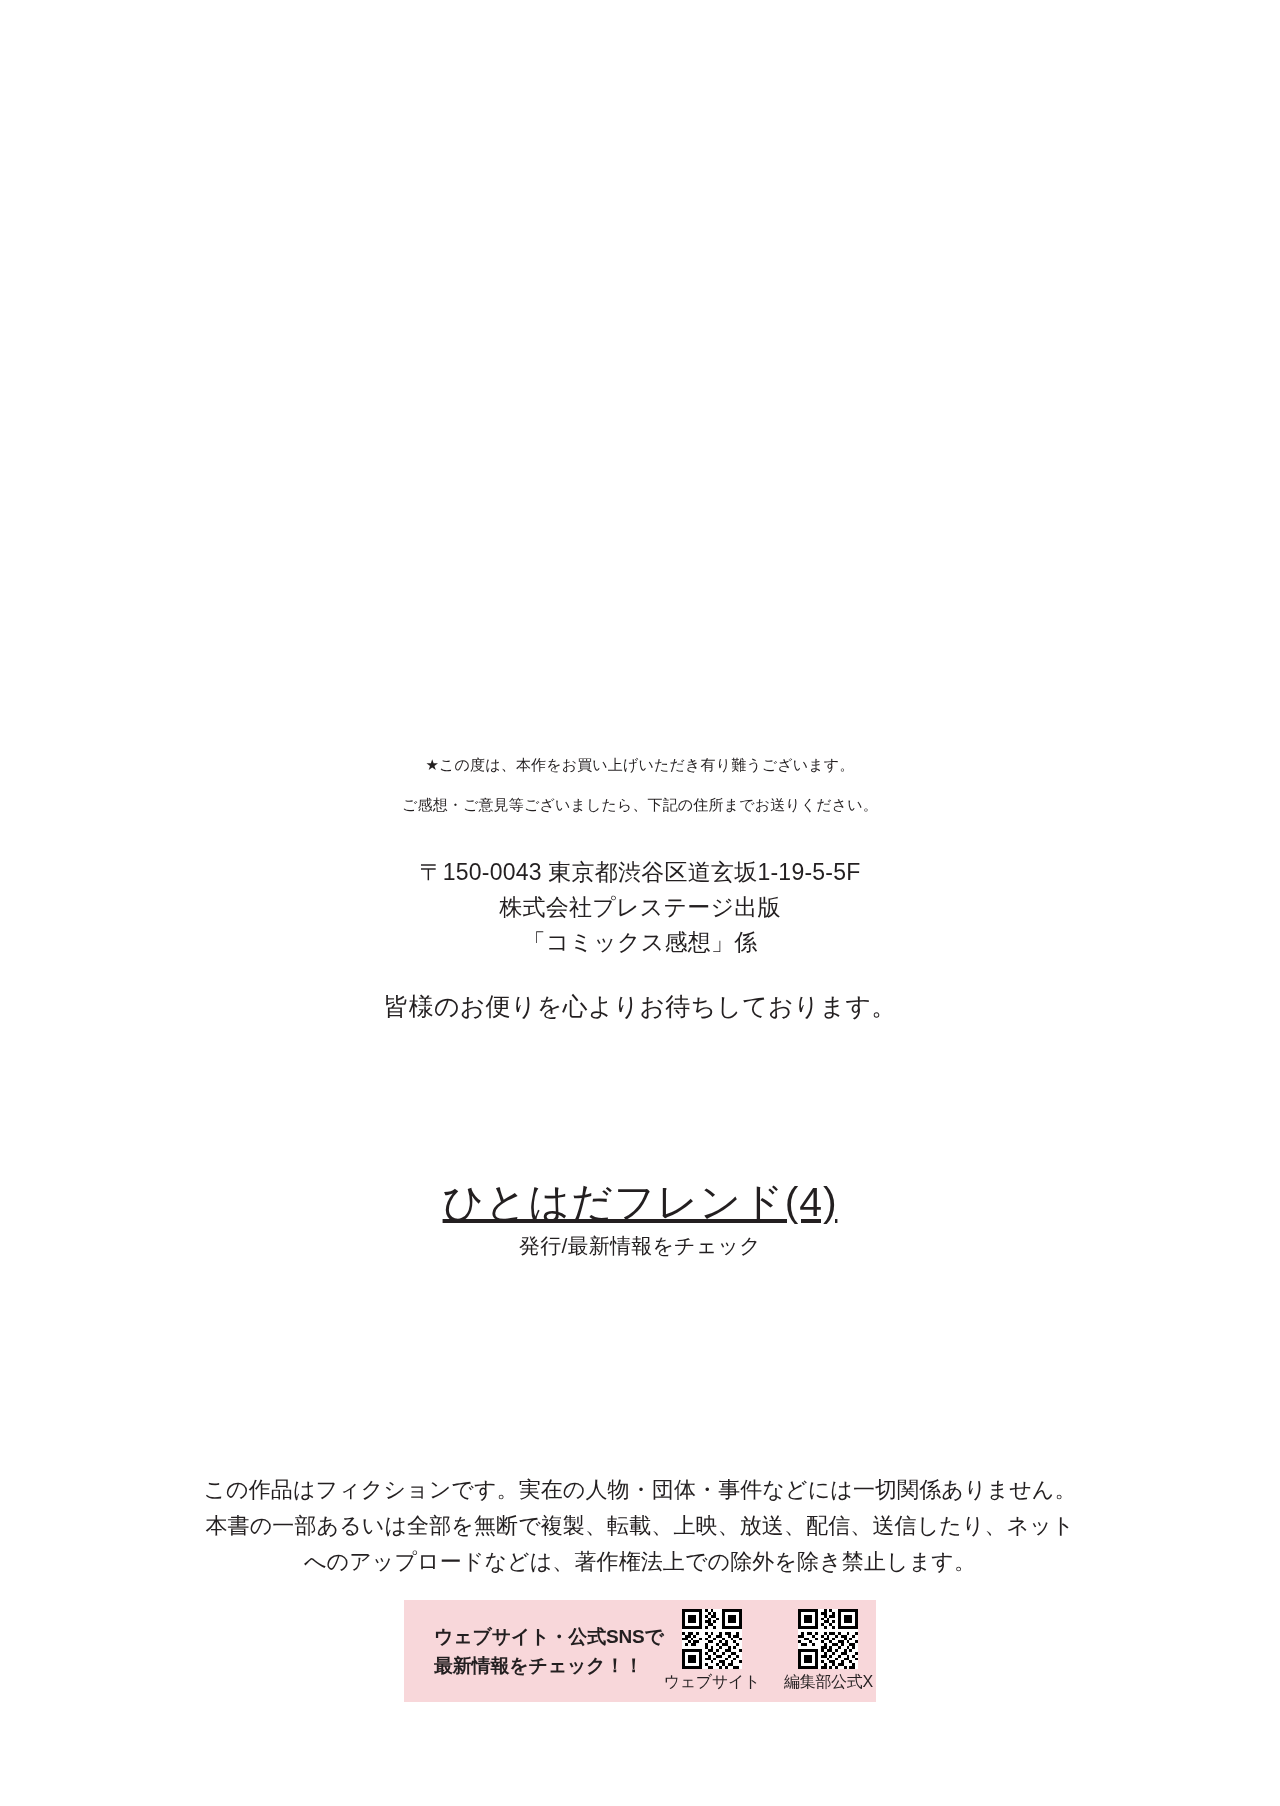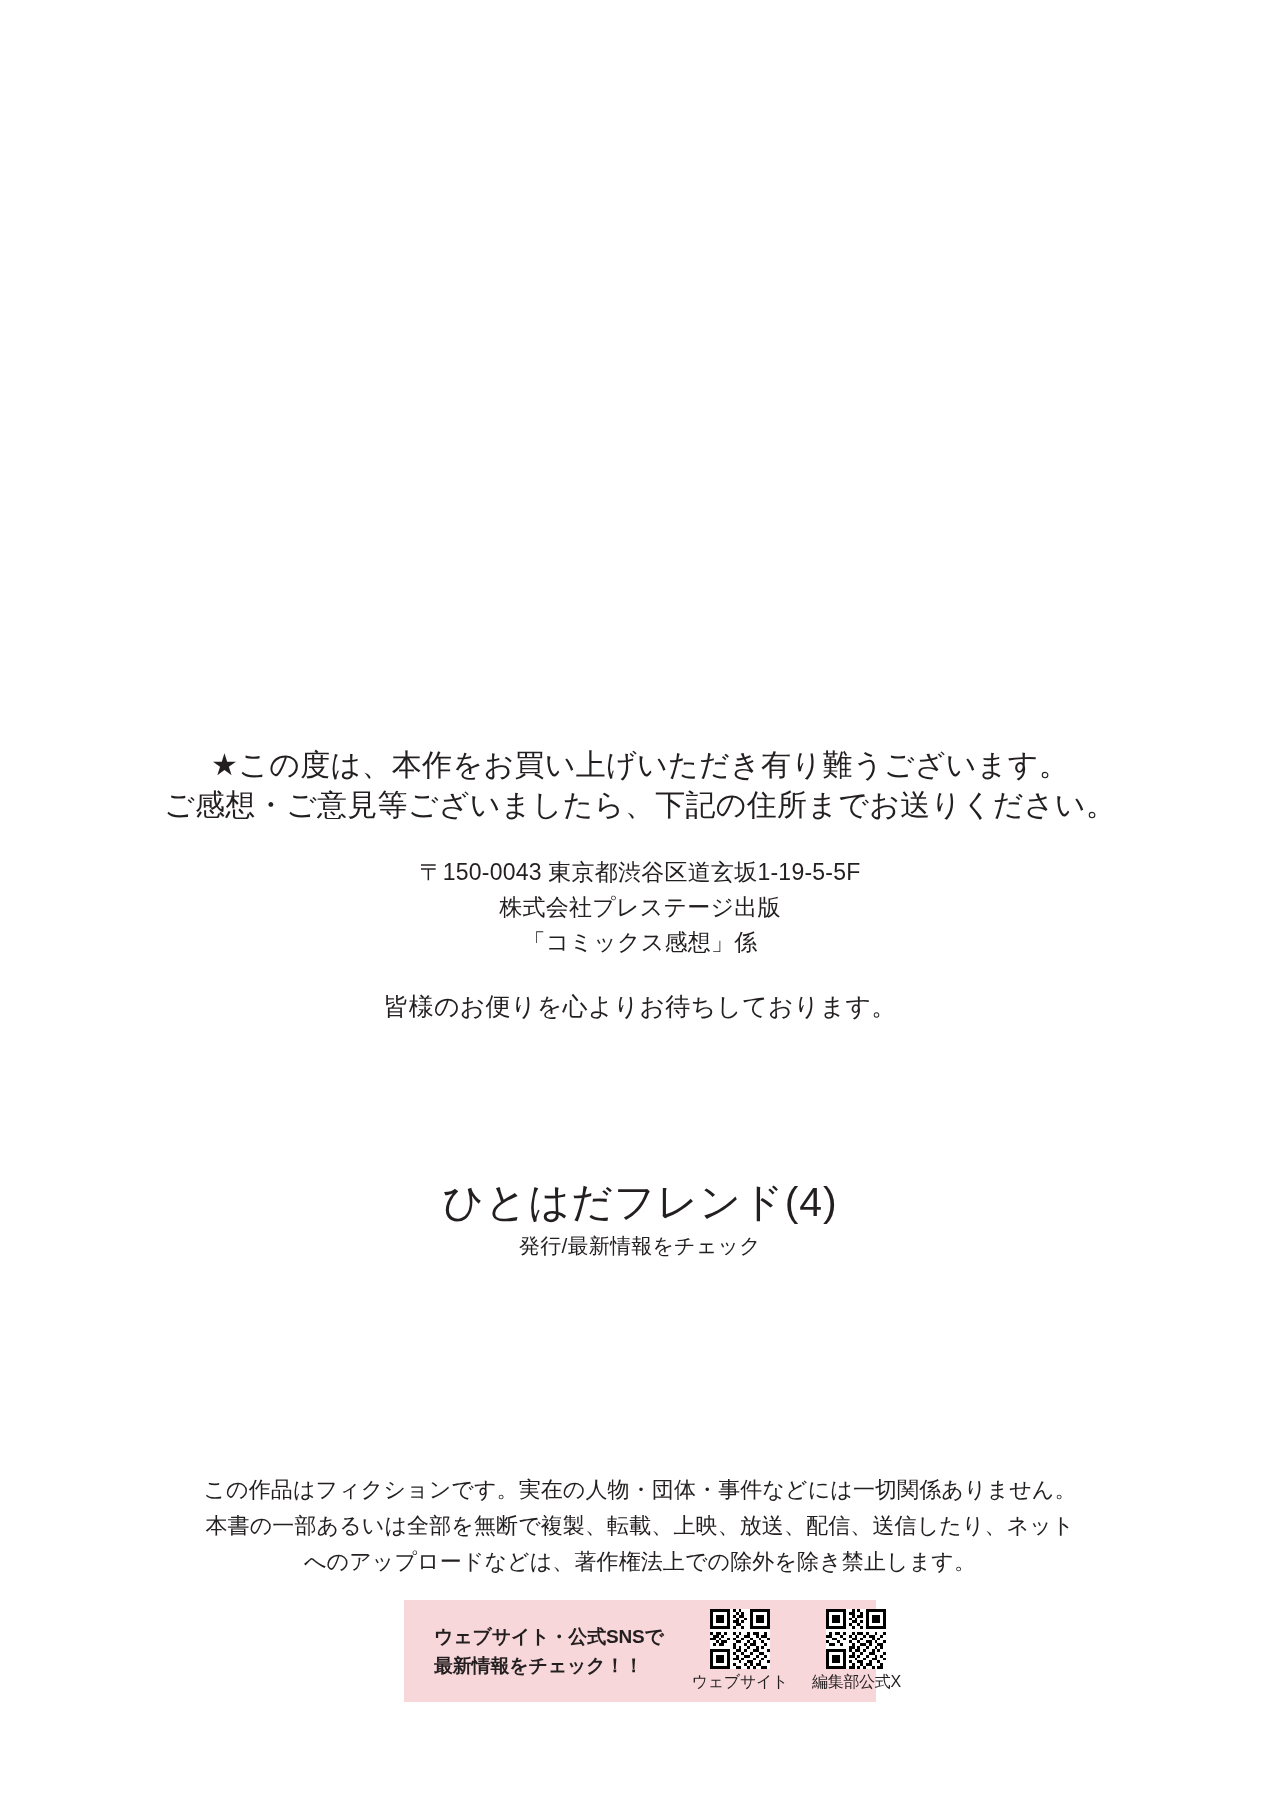--- a/index.html
+++ b/index.html
@@ -24,21 +24,21 @@
     align-items: center;
   }
 
   
   .greeting {
     position: absolute;
     top: 745px;
     left: 0;
     right: 0;
     text-align: center;
-    font-size: 30px;
+    font-size: 15px;
     line-height: 40px;
     letter-spacing: 0.01em;
   }
   .greeting .line {
     white-space: nowrap;
   }
 
   
   .address {
     position: absolute;
@@ -68,20 +68,21 @@
     top: 1175px;
     left: 0;
     right: 0;
     text-align: center;
   }
   .colophon .title {
     font-size: 41px;
     letter-spacing: 0.02em;
     line-height: 54px;
     font-weight: 400;
+    text-decoration: underline;
   }
   .colophon .credit {
     font-size: 21px;
     line-height: 33px;
     letter-spacing: 0.01em;
   }
 
   
   .disclaimer {
     position: absolute;
@@ -101,21 +102,20 @@
     top: 1600px;
     left: 50%;
     transform: translateX(-50%);
     width: 472px;
     height: 102px;
     background: #f8d7da;
     display: flex;
     align-items: center;
     padding: 0 16px;
     box-sizing: border-box;
-    gap: 28px;
   }
   .promo-text {
     font-size: 19px;
     line-height: 29px;
     color: #231f20;
     white-space: nowrap;
     font-weight: 700;
     letter-spacing: -0.01em;
     margin-left: 14px;
   }

